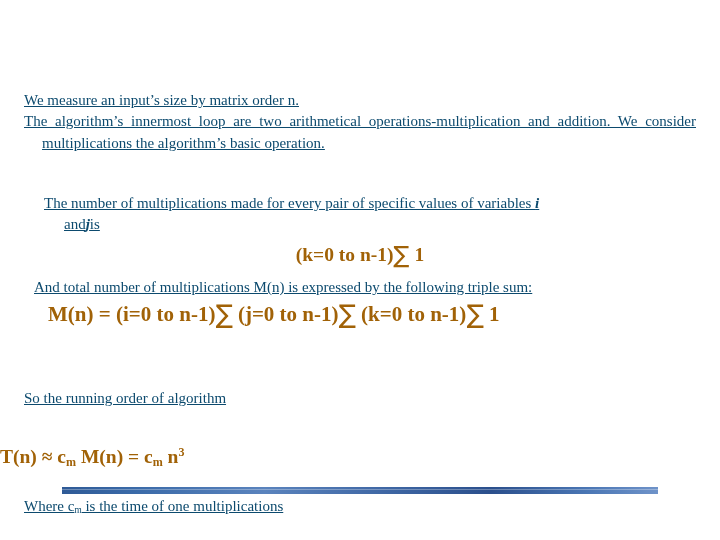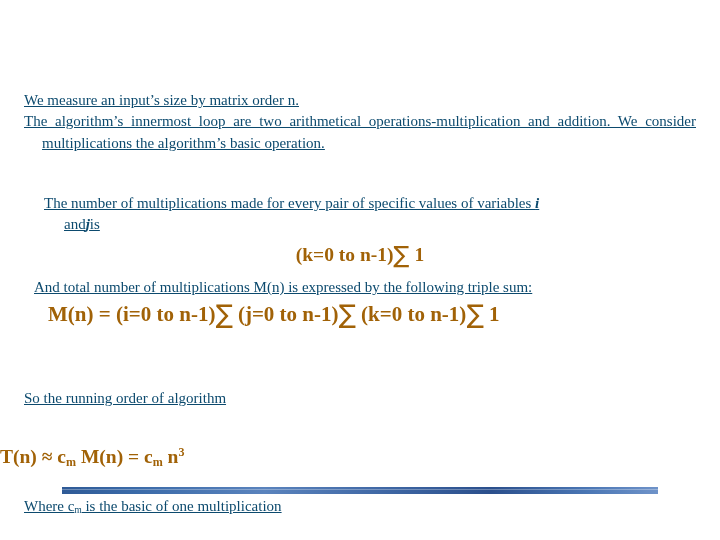--- a/index.html
+++ b/index.html
@@ -165,16 +165,16 @@
     <span>So the running order of algorithm</span>
   </div>
 
   <div class="formula" id="f4">
     <span>T(n) ≈ c</span><sub>m</sub><span> M(n) = c</span><sub>m</sub><span> n</span><sup>3</sup>
   </div>
 
   <div id="divider"></div>
 
   <div class="body-text" id="p5">
-    <span>Where c</span><sub>m</sub><span> is the basic of one multiplication</span>
+    <span>Where c</span><sub>m</sub><span> is the time of one multiplications</span>
   </div>
 
 </div>
 
 </body></html>

